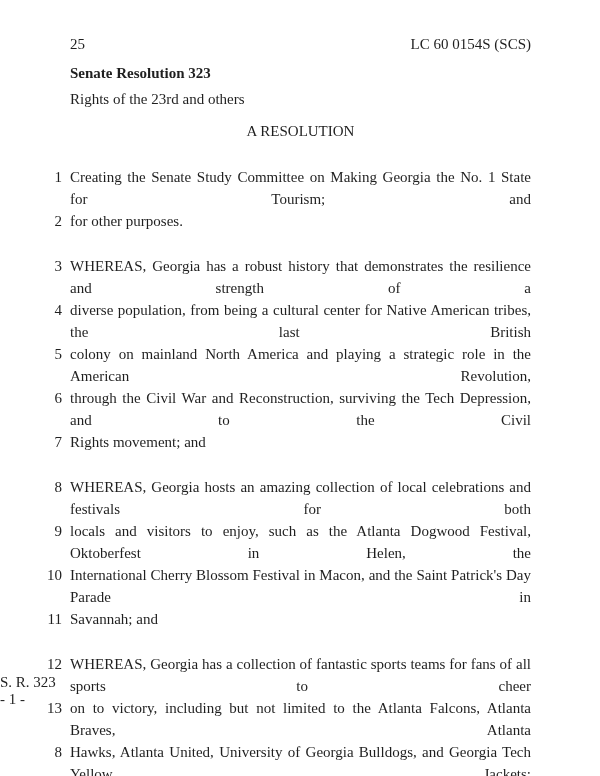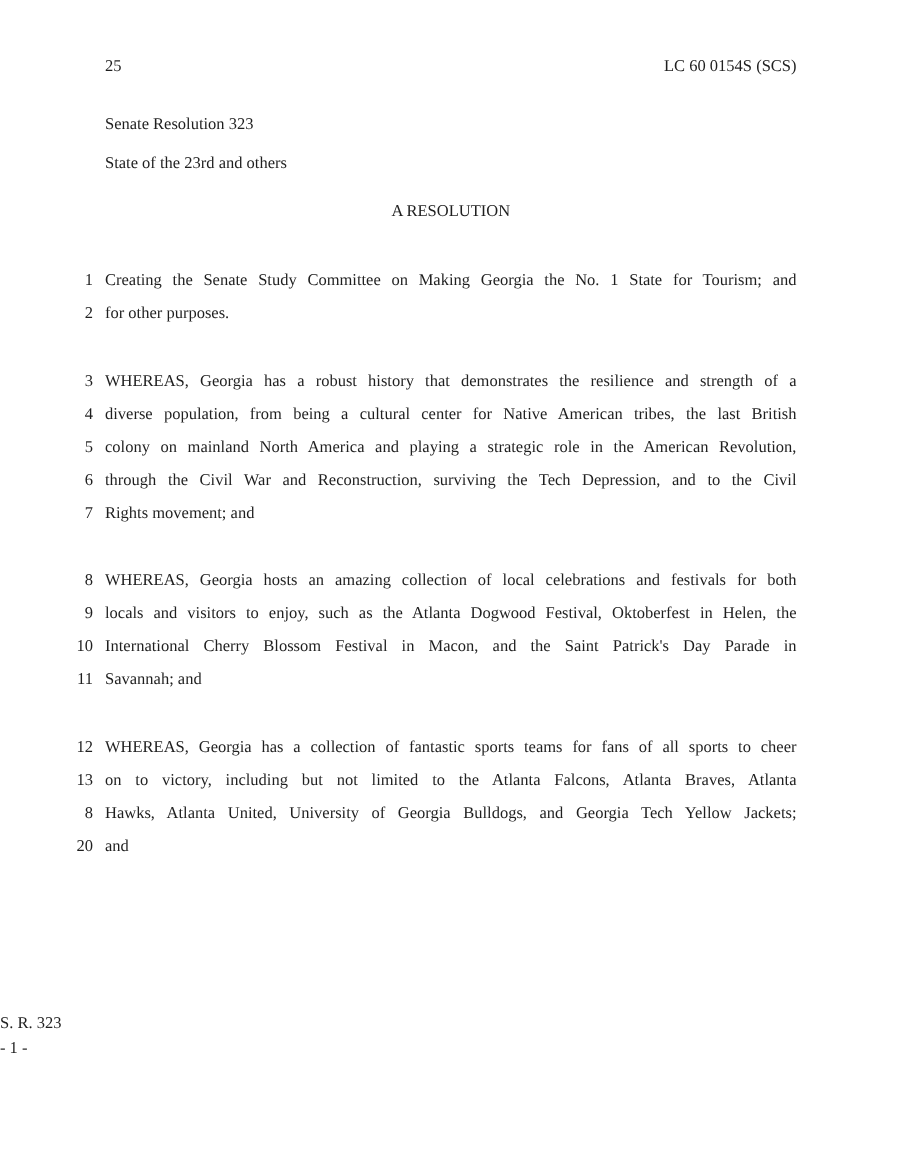--- a/index.html
+++ b/index.html
@@ -7,32 +7,32 @@
     --bg: #ffffff;
   }
   html, body { margin: 0; padding: 0; background: var(--bg); }
   .page {
     position: relative;
     width: 600px;
     height: 776px;
     background: var(--bg);
     color: var(--text);
     font-family: "Liberation Serif", "DejaVu Serif", serif;
-    font-size: 11px;
+    font-size: 15px;
     overflow: hidden;
     box-sizing: border-box;
   }
   .header { margin: 0 69px 0 70px; }
   .top-row {
     display: flex;
     justify-content: space-between;
     padding-top: 37px;
     line-height: 15px;
   }
-  .res-title { margin-top: 24px; line-height: 15px; }
+  .res-title { margin-top: 14px; line-height: 15px; font-weight: bold; }
   .sponsors { margin-top: 7px; line-height: 22px; }
   .sponsor-first { text-align: justify; text-align-last: justify; }
   .status {
     margin-top: 18px;
     line-height: 15px;
     font-weight: bold;
     text-align: right;
   }
   .section-title {
     margin-top: 14px;
@@ -60,21 +60,21 @@
 
 <div class="page">
 
   <div class="header">
     <div class="top-row">
       <span>25</span>
       <span>LC 60 0154S (SCS)</span>
     </div>
     <div class="res-title">Senate Resolution 323</div>
     <div class="sponsors">
-      <div>State of the 23rd and others</div>
+      <div>Rights of the 23rd and others</div>
     </div>
   </div>
 
   <div class="section-title">A RESOLUTION</div>
 
   <div class="header body-lines-wrap" style="margin:0;">
     <div class="body-lines">
         <div class="line-row">
           <span class="line-num">1</span>
           <span class="line-text just">Creating the Senate Study Committee on Making Georgia the No. 1 State for Tourism; and</span>

